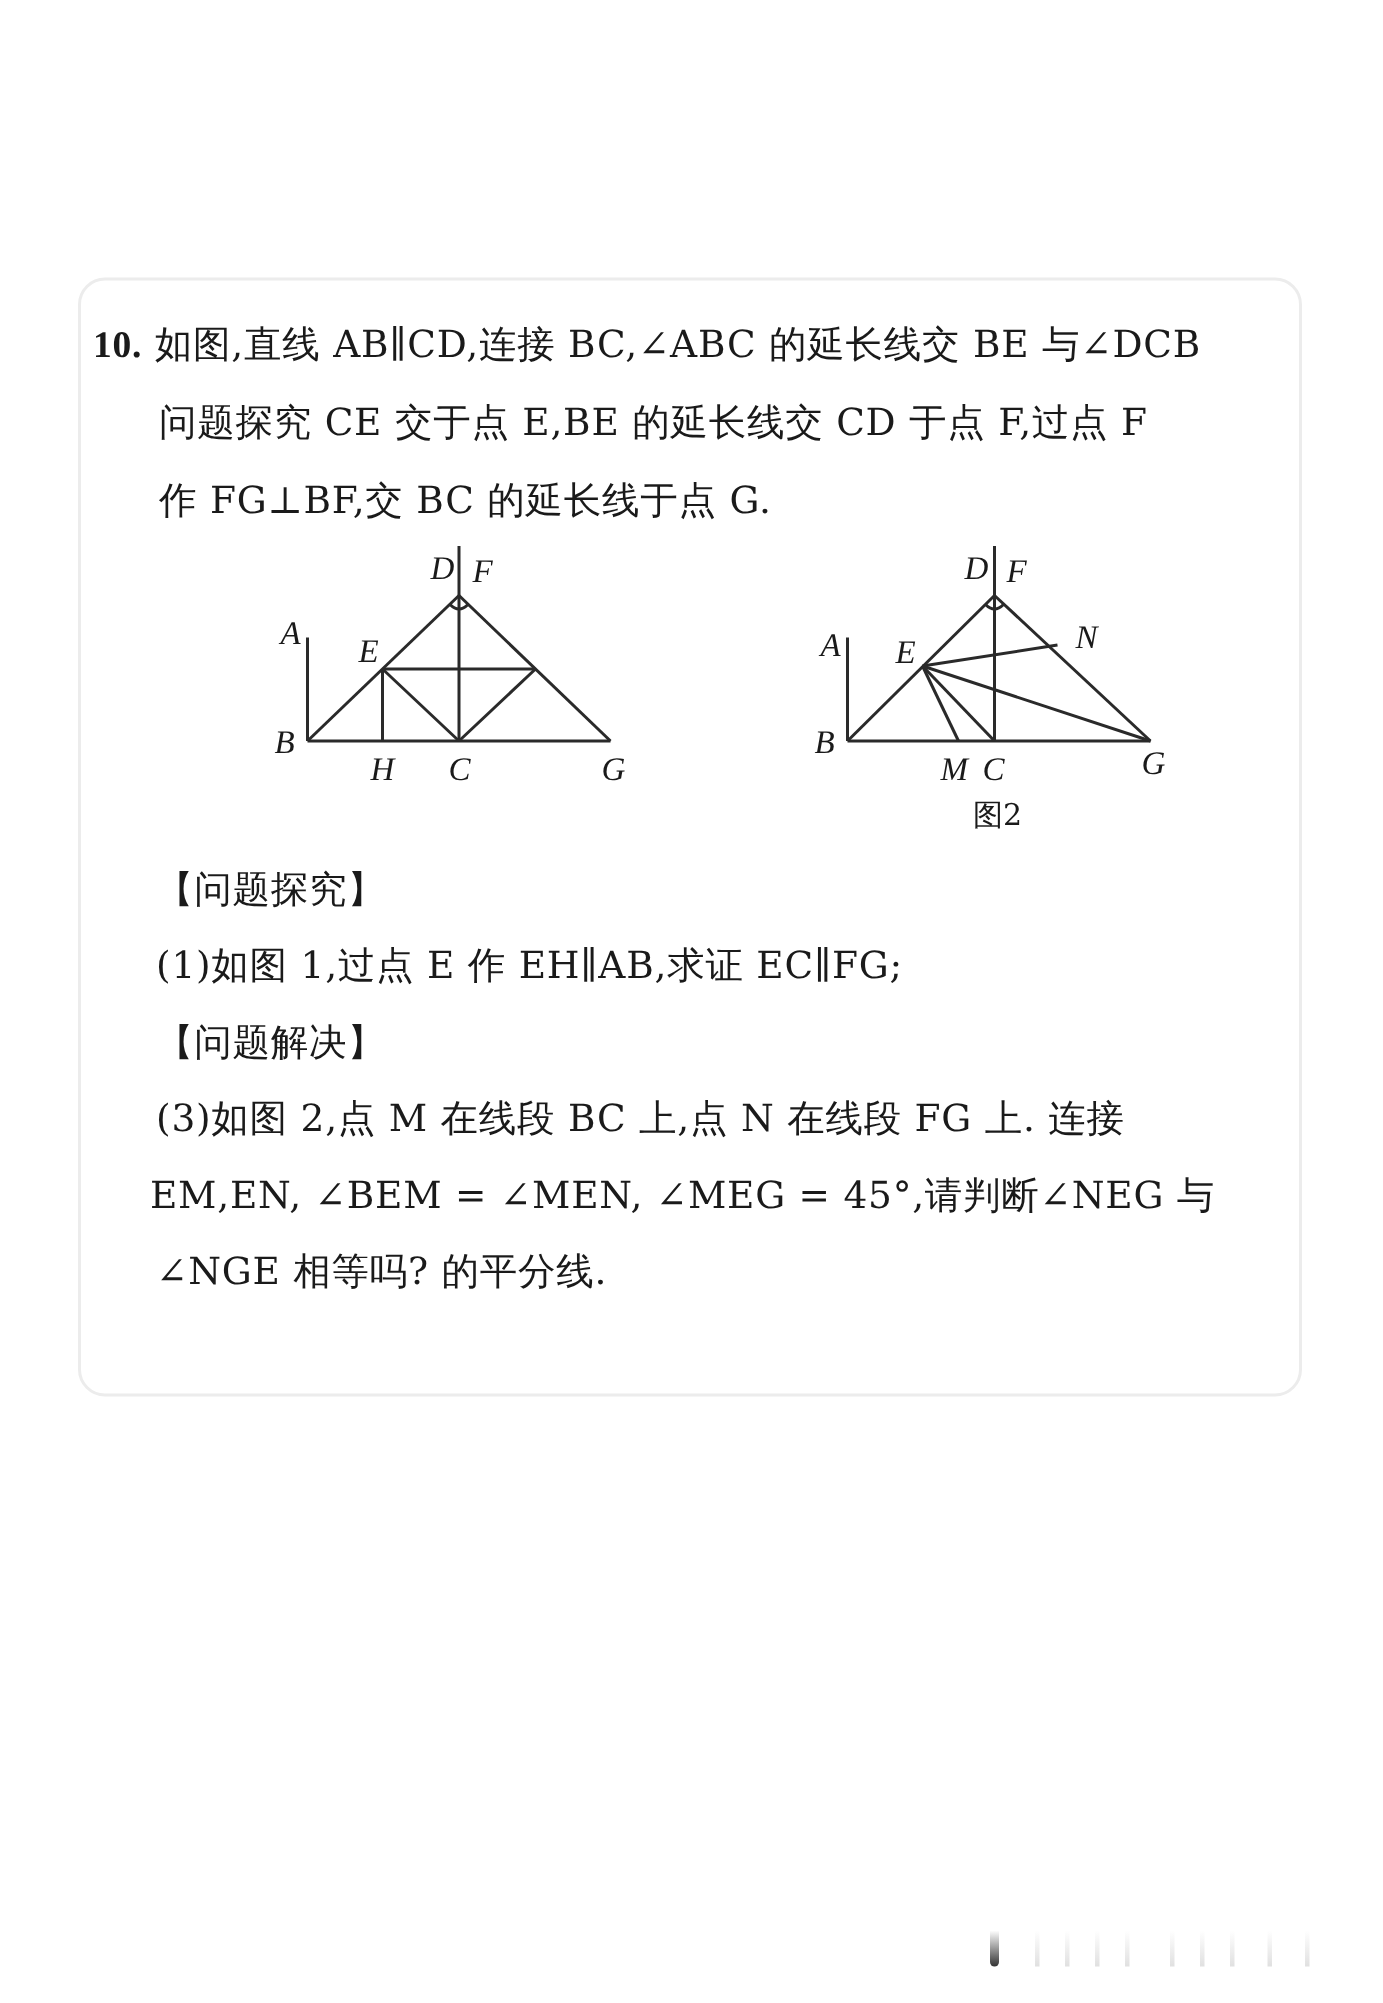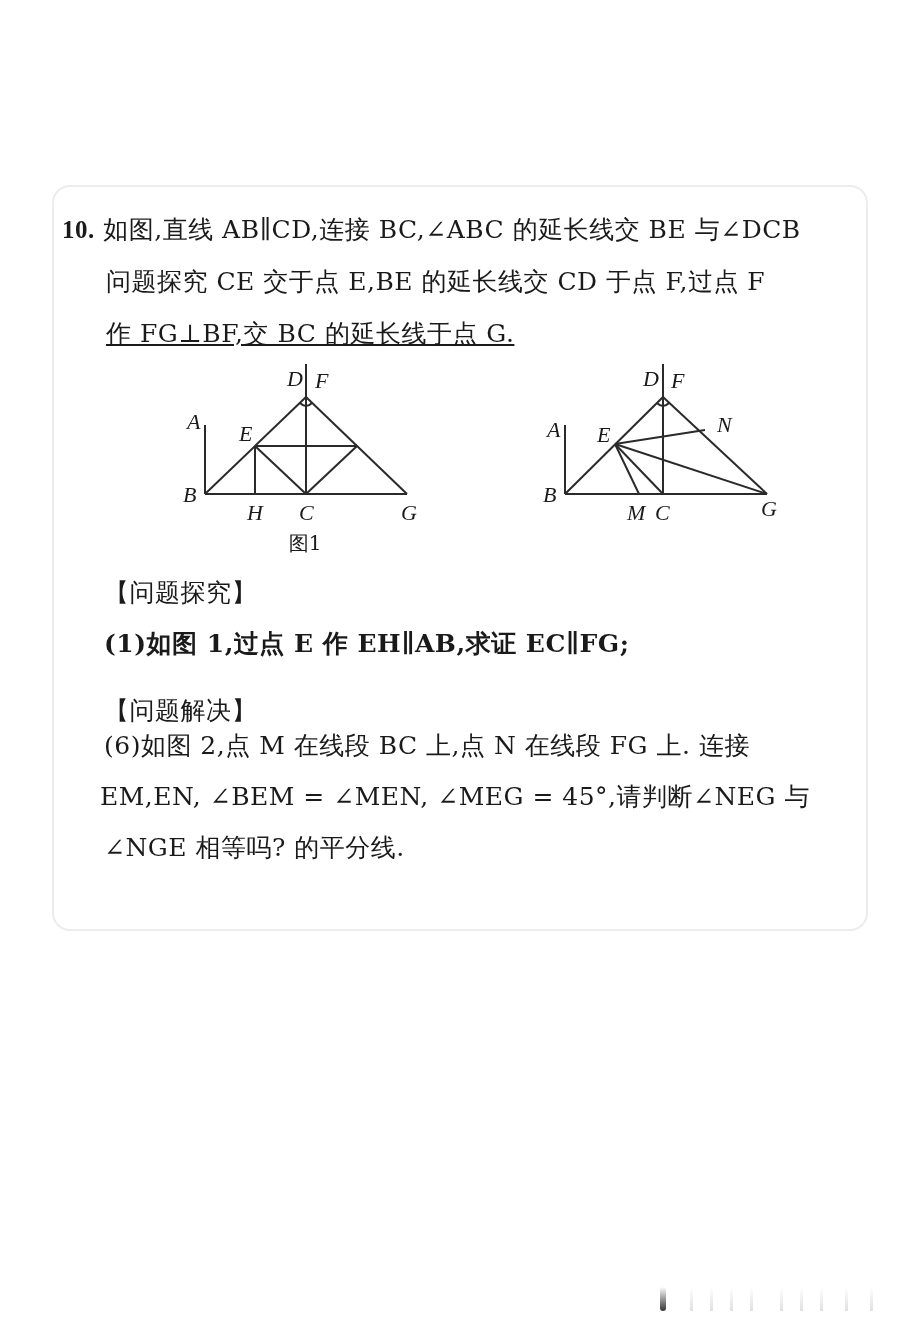--- a/index.html
+++ b/index.html
@@ -24,21 +24,21 @@
 </head>
 <body>
 
 <div class="card"></div>
 
 <div class="text-line" style="left:62px; top:213px;">
   <span class="num">10.</span>
   <span>如图,直线 AB∥CD,连接 BC,∠ABC 的延长线交 BE 与∠DCB</span>
 </div>
 <div class="text-line" style="left:106px; top:265px;">问题探究 CE 交于点 E,BE 的延长线交 CD 于点 F,过点 F</div>
-<div class="text-line" style="left:106px; top:317px;text-decoration:underline;">作 FG⊥BF,交 BC 的延长线于点 G.</div>
+<div class="text-line" style="left:106px; top:317px;">作 FG⊥BF,交 BC 的延长线于点 G.</div>
 
 <div class="fig" style="left:175px; top:362px; width:260px; height:200px;">
   <svg width="260" height="160" viewBox="0 0 260 160">
     <g stroke="#2a2a2a" stroke-width="2" fill="none">
       <line x1="30" y1="63" x2="30" y2="132"></line>
       <line x1="30" y1="132" x2="232" y2="132"></line>
       <line x1="131" y1="2" x2="131" y2="132"></line>
       <line x1="30" y1="132" x2="131" y2="35"></line>
       <line x1="131" y1="35" x2="232" y2="132"></line>
       <line x1="80" y1="84" x2="182" y2="84"></line>
@@ -49,21 +49,20 @@
     </g>
     <text x="12" y="67">A</text>
     <text x="8" y="140">B</text>
     <text x="64" y="79">E</text>
     <text x="112" y="24">D</text>
     <text x="140" y="26">F</text>
     <text x="72" y="158">H</text>
     <text x="124" y="158">C</text>
     <text x="226" y="158">G</text>
   </svg>
-  <div class="caption" style="top:168px;">图1</div>
 </div>
 
 <div class="fig" style="left:535px; top:362px; width:260px; height:200px;">
   <svg width="260" height="160" viewBox="0 0 260 160">
     <g stroke="#2a2a2a" stroke-width="2" fill="none">
       <line x1="30" y1="63" x2="30" y2="132"></line>
       <line x1="30" y1="132" x2="232" y2="132"></line>
       <line x1="128" y1="2" x2="128" y2="132"></line>
       <line x1="30" y1="132" x2="128" y2="35"></line>
       <line x1="128" y1="35" x2="232" y2="132"></line>
@@ -76,26 +75,27 @@
     <text x="12" y="75">A</text>
     <text x="8" y="140">B</text>
     <text x="62" y="80">E</text>
     <text x="108" y="24">D</text>
     <text x="136" y="26">F</text>
     <text x="182" y="70">N</text>
     <text x="92" y="158">M</text>
     <text x="120" y="158">C</text>
     <text x="226" y="154">G</text>
   </svg>
+  <div class="caption" style="top:168px;">图2</div>
 </div>
 
 <div class="text-line" style="left:104px; top:576px;">【问题探究】</div>
-<div class="text-line" style="left:104px; top:627px;font-weight:bold;">(1)如图 1,过点 E 作 EH∥AB,求证 EC∥FG;</div>
-<div class="text-line" style="left:104px; top:678px;margin-top:16px;">【问题解决】</div>
-<div class="text-line" style="left:104px; top:729px;">(6)如图 2,点 M 在线段 BC 上,点 N 在线段 FG 上. 连接</div>
+<div class="text-line" style="left:104px; top:627px;">(1)如图 1,过点 E 作 EH∥AB,求证 EC∥FG;</div>
+<div class="text-line" style="left:104px; top:678px;">【问题解决】</div>
+<div class="text-line" style="left:104px; top:729px;">(3)如图 2,点 M 在线段 BC 上,点 N 在线段 FG 上. 连接</div>
 <div class="text-line" style="left:100px; top:780px;">EM,EN, ∠BEM = ∠MEN, ∠MEG = 45°,请判断∠NEG 与</div>
 <div class="text-line" style="left:104px; top:831px;">∠NGE 相等吗? 的平分线.</div>
 
 <div class="bars">
   <div class="bar" style="left:0; width:6px; background:linear-gradient(#fff,#333); border-radius:0 0 3px 3px;"></div>
   <div class="bar" style="left:30px;"></div>
   <div class="bar" style="left:50px;"></div>
   <div class="bar" style="left:70px;"></div>
   <div class="bar" style="left:90px;"></div>
   <div class="bar" style="left:120px;"></div>

